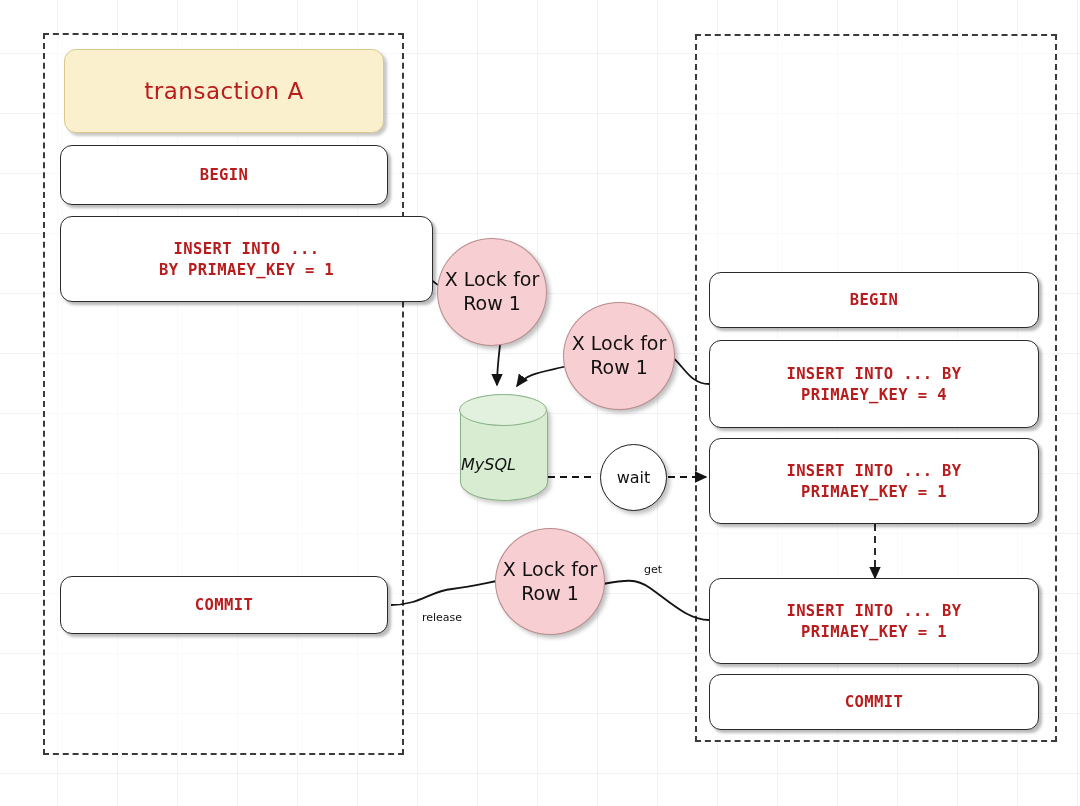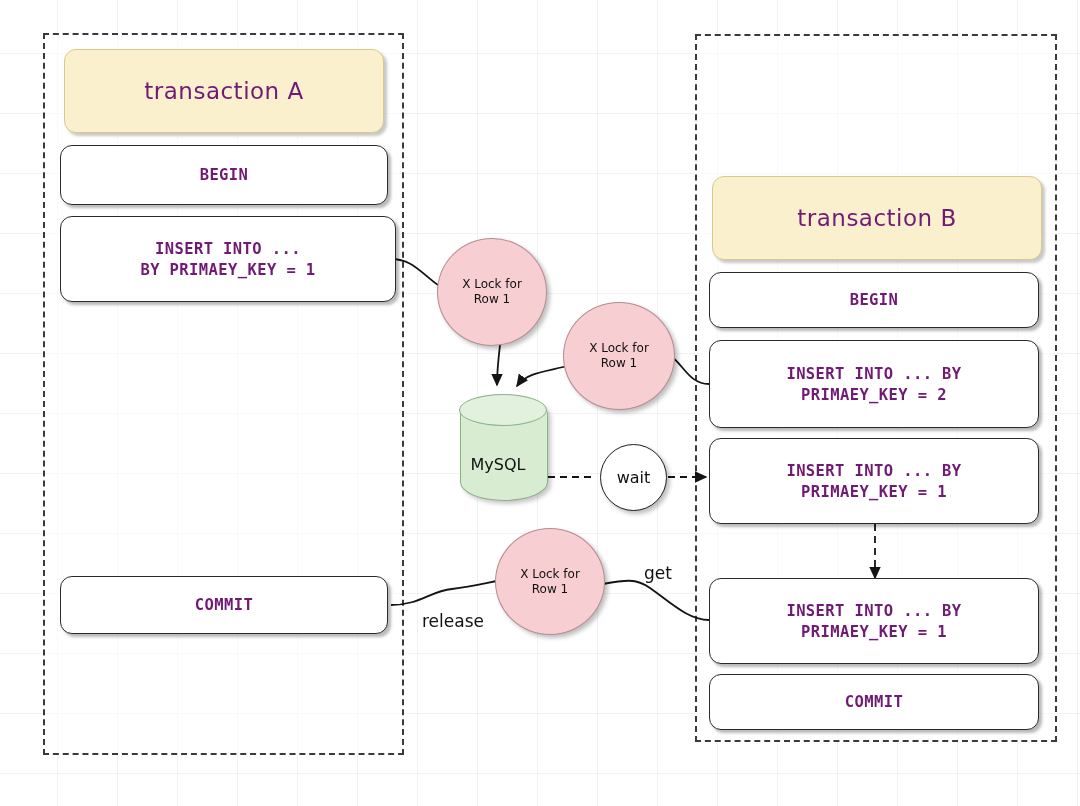--- a/index.html
+++ b/index.html
@@ -45,21 +45,21 @@
     box-sizing: border-box;
     border: 1.8px solid #2b2b2b;
     border-radius: 12px;
     background: #ffffff;
     box-shadow: 3px 3px 3px rgba(0,0,0,0.28);
     display: flex;
     flex-direction: column;
     align-items: center;
     justify-content: center;
     text-align: center;
-    color: #701a75;
+    color: #b91c1c;
     font-family: "DejaVu Sans Mono", monospace;
     font-weight: bold;
     font-size: 15.5px;
     letter-spacing: 0.4px;
   }
   .box .line2 { margin-top: 3px; }
 
   .box.title {
     background: #fbf0ce;
     border: 1.8px solid #d9c98c;
@@ -76,21 +76,21 @@
     box-sizing: border-box;
     border-radius: 50%;
     display: flex;
     flex-direction: column;
     align-items: center;
     justify-content: center;
     text-align: center;
     line-height: 1.25;
     box-shadow: 3px 3px 4px rgba(0,0,0,0.25);
     font-family: "DejaVu Sans", sans-serif;
-    font-size: 12px;
+    font-size: 19px;
     color: #111111;
   }
   .circle.lock {
     background: #f7ced1;
     border: 1.6px solid #b98b8f;
   }
   .circle.wait {
     background: #ffffff;
     border: 1.8px solid #1f1f1f;
     font-size: 16px;
@@ -114,31 +114,32 @@
     border: 1.6px solid #8bb287;
     border-radius: 50%;
     background: #e2f1dd;
     box-sizing: content-box;
   }
   .cylinder .cyl-label {
     position: absolute;
     left: 0;
     right: 12px;
     top: 57%;
-    text-align: center;
+    text-align: left;
     font-family: "DejaVu Sans", sans-serif;
     font-size: 16px;
     color: #111111;
+    font-style: italic;
   }
 
   
   .edge-label {
     position: absolute;
     font-family: "DejaVu Sans", sans-serif;
-    font-size: 17px;
+    font-size: 11px;
     color: #111111;
     white-space: nowrap;
   }
 </style>
 </head>
 <body>
 
 <div id="canvas">
 
   <div class="lane" style="left:43px; top:33px; width:361px; height:722px;"></div>
@@ -174,40 +175,37 @@
   </svg>
 
   <div class="box title" style="left:64px; top:49px; width:320px; height:84px;">
     <span>transaction A</span>
   </div>
 
   <div class="box" style="left:60px; top:145px; width:328px; height:60px;">
     <span>BEGIN</span>
   </div>
 
-  <div class="box" style="left:60px; top:216px; width:336px; height:86px;">
+  <div class="box" style="left:60px; top:216px; width:373px; height:86px;">
     <span>INSERT INTO ...</span>
     <span class="line2">BY PRIMAEY_KEY = 1</span>
   </div>
 
   <div class="box" style="left:60px; top:576px; width:328px; height:58px;">
     <span>COMMIT</span>
   </div>
 
-  <div class="box title" style="left:712px; top:176px; width:330px; height:84px;">
-    <span>transaction B</span>
-  </div>
 
   <div class="box" style="left:709px; top:272px; width:330px; height:56px;">
     <span>BEGIN</span>
   </div>
 
   <div class="box" style="left:709px; top:340px; width:330px; height:88px;">
     <span>INSERT INTO ... BY</span>
-    <span class="line2">PRIMAEY_KEY = 2</span>
+    <span class="line2">PRIMAEY_KEY = 4</span>
   </div>
 
   <div class="box" style="left:709px; top:438px; width:330px; height:86px;">
     <span>INSERT INTO ... BY</span>
     <span class="line2">PRIMAEY_KEY = 1</span>
   </div>
 
   <div class="box" style="left:709px; top:578px; width:330px; height:86px;">
     <span>INSERT INTO ... BY</span>
     <span class="line2">PRIMAEY_KEY = 1</span>

